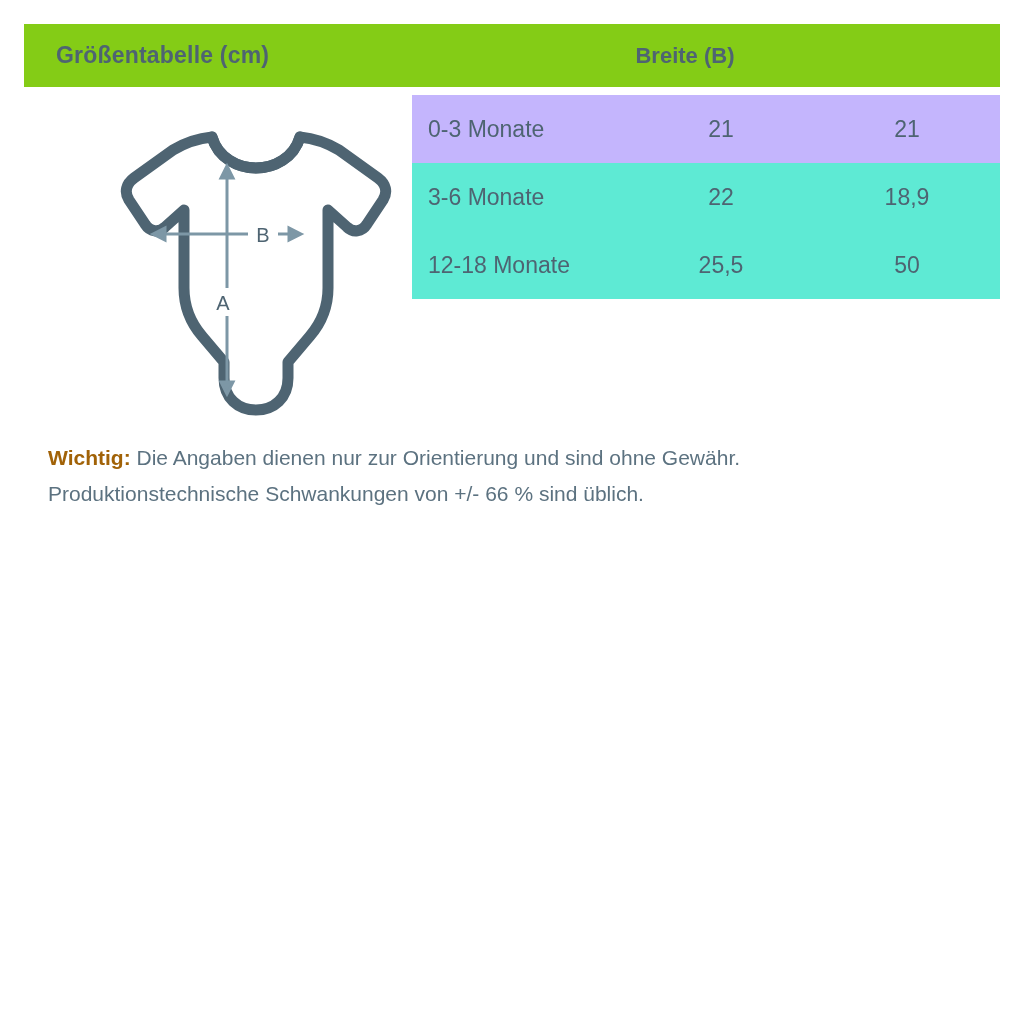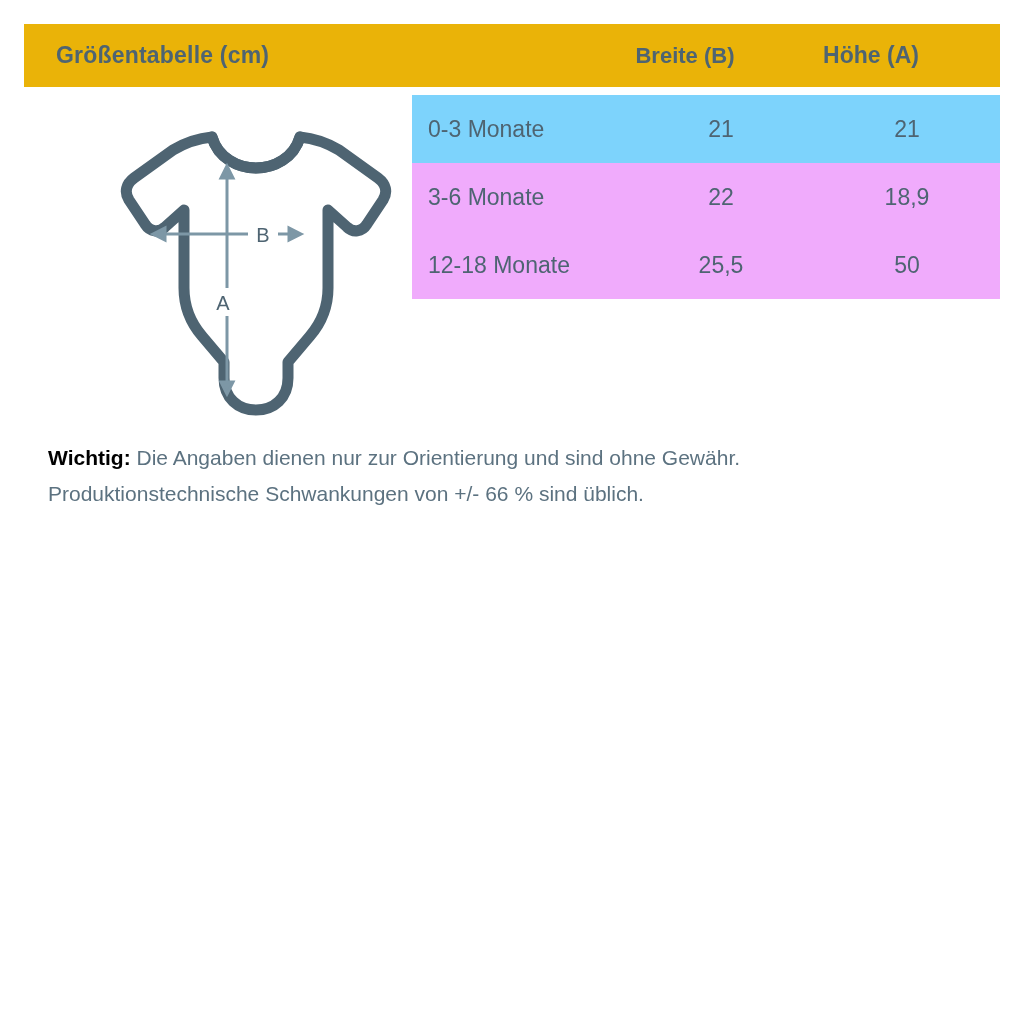--- a/index.html
+++ b/index.html
@@ -22,21 +22,21 @@
     background: #ffffff;
   }
 
   
   .header {
     position: absolute;
     left: 24px;
     top: 24px;
     width: 976px;
     height: 63px;
-    background: #eab308;
+    background: #84cc16;
     display: flex;
     align-items: center;
   }
   .header-title {
     position: absolute;
     left: 32px;
     font-size: 23px;
     font-weight: bold;
     color: #4e6472;
     letter-spacing: 0.2px;
@@ -64,24 +64,24 @@
   .table {
     position: absolute;
     left: 412px;
     top: 95px;
     width: 588px;
   }
   .row {
     height: 68px;
     display: flex;
     align-items: center;
-    background: #7dd3fc;
+    background: #c4b5fd;
   }
   .row.alt {
-    background: #f0abfc;
+    background: #5eead4;
   }
   .cell-label {
     width: 216px;
     padding-left: 16px;
     box-sizing: border-box;
     font-size: 23px;
     color: #4e6472;
     text-align: left;
   }
   .cell-b {
@@ -118,21 +118,20 @@
   }
 </style>
 </head>
 <body>
 
 <div class="sheet">
 
   <div class="header">
     <div class="header-title">Größentabelle (cm)</div>
     <div class="header-col-b">Breite (B)</div>
-    <div class="header-col-a">Höhe (A)</div>
   </div>
 
   <div class="illustration">
     <svg width="340" height="310" viewBox="0 0 340 310" xmlns="http://www.w3.org/2000/svg">
 
       <g fill="none" stroke="#4e6472" stroke-width="11" stroke-linejoin="round" stroke-linecap="round">
         <path d="M113 40
                  C 128 31, 142 28, 152 27
                  C 158 48, 178 58, 196 58
                  C 214 58, 234 48, 240 27
@@ -190,17 +189,17 @@
       <div class="cell-a">18,9</div>
     </div>
     <div class="row alt">
       <div class="cell-label">12-18 Monate</div>
       <div class="cell-b">25,5</div>
       <div class="cell-a">50</div>
     </div>
   </div>
 
   <div class="note">
-    <span style="font-weight:bold;color:#000000;">Wichtig:</span><span> Die Angaben dienen nur zur Orientierung und sind ohne Gewähr.</span><br>
+    <span style="font-weight:bold;color:#a16207;">Wichtig:</span><span> Die Angaben dienen nur zur Orientierung und sind ohne Gewähr.</span><br>
     <span>Produktionstechnische Schwankungen von +/- 66 % sind üblich.</span>
   </div>
 
 </div>
 
 </body></html>

